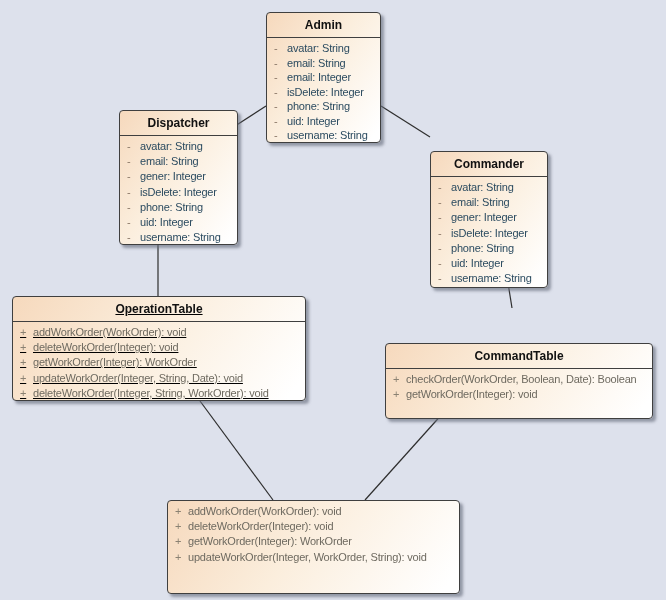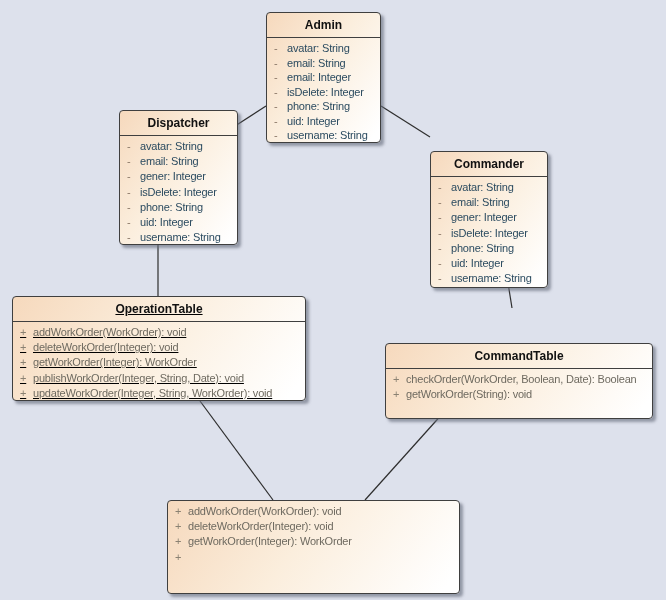--- a/index.html
+++ b/index.html
@@ -194,56 +194,57 @@
       <div class="row meth">
           <span class="vis">+</span>
           <span class="member">deleteWorkOrder(Integer): void</span>
         </div>
       <div class="row meth">
           <span class="vis">+</span>
           <span class="member">getWorkOrder(Integer): WorkOrder</span>
         </div>
       <div class="row meth">
           <span class="vis">+</span>
-          <span class="member">publishWorkOrder(Integer, String, Date): void</span>
-        </div>
-      <div class="row meth">
-          <span class="vis">+</span>
-          <span class="member">updateWorkOrder(Integer, String, WorkOrder): void</span>
+          <span class="member">updateWorkOrder(Integer, String, Date): void</span>
+        </div>
+      <div class="row meth">
+          <span class="vis">+</span>
+          <span class="member">deleteWorkOrder(Integer, String, WorkOrder): void</span>
         </div>
     </div>
   </div>
 
   <div class="uml-class" style="left:385px;top:307px;width:268px;height:76px;margin-top:36px;">
     <div class="uml-title">CommandTable</div>
     <div class="uml-body">
       <div class="row meth">
           <span class="vis">+</span>
           <span class="member">checkOrder(WorkOrder, Boolean, Date): Boolean</span>
         </div>
       <div class="row meth">
           <span class="vis">+</span>
-          <span class="member">getWorkOrder(String): void</span>
+          <span class="member">getWorkOrder(Integer): void</span>
         </div>
     </div>
   </div>
 
   <div class="uml-class" style="left:167px;top:500px;width:293px;height:94px;">
     <div class="uml-body">
       <div class="row meth">
           <span class="vis">+</span>
           <span class="member">addWorkOrder(WorkOrder): void</span>
         </div>
       <div class="row meth">
           <span class="vis">+</span>
           <span class="member">deleteWorkOrder(Integer): void</span>
         </div>
       <div class="row meth">
           <span class="vis">+</span>
           <span class="member">getWorkOrder(Integer): WorkOrder</span>
         </div>
       <div class="row meth">
           <span class="vis">+</span>
+          <span class="member">updateWorkOrder(Integer, WorkOrder, String): void</span>
         </div>
     </div>
   </div>
 
 </div>
 
 </body></html>

